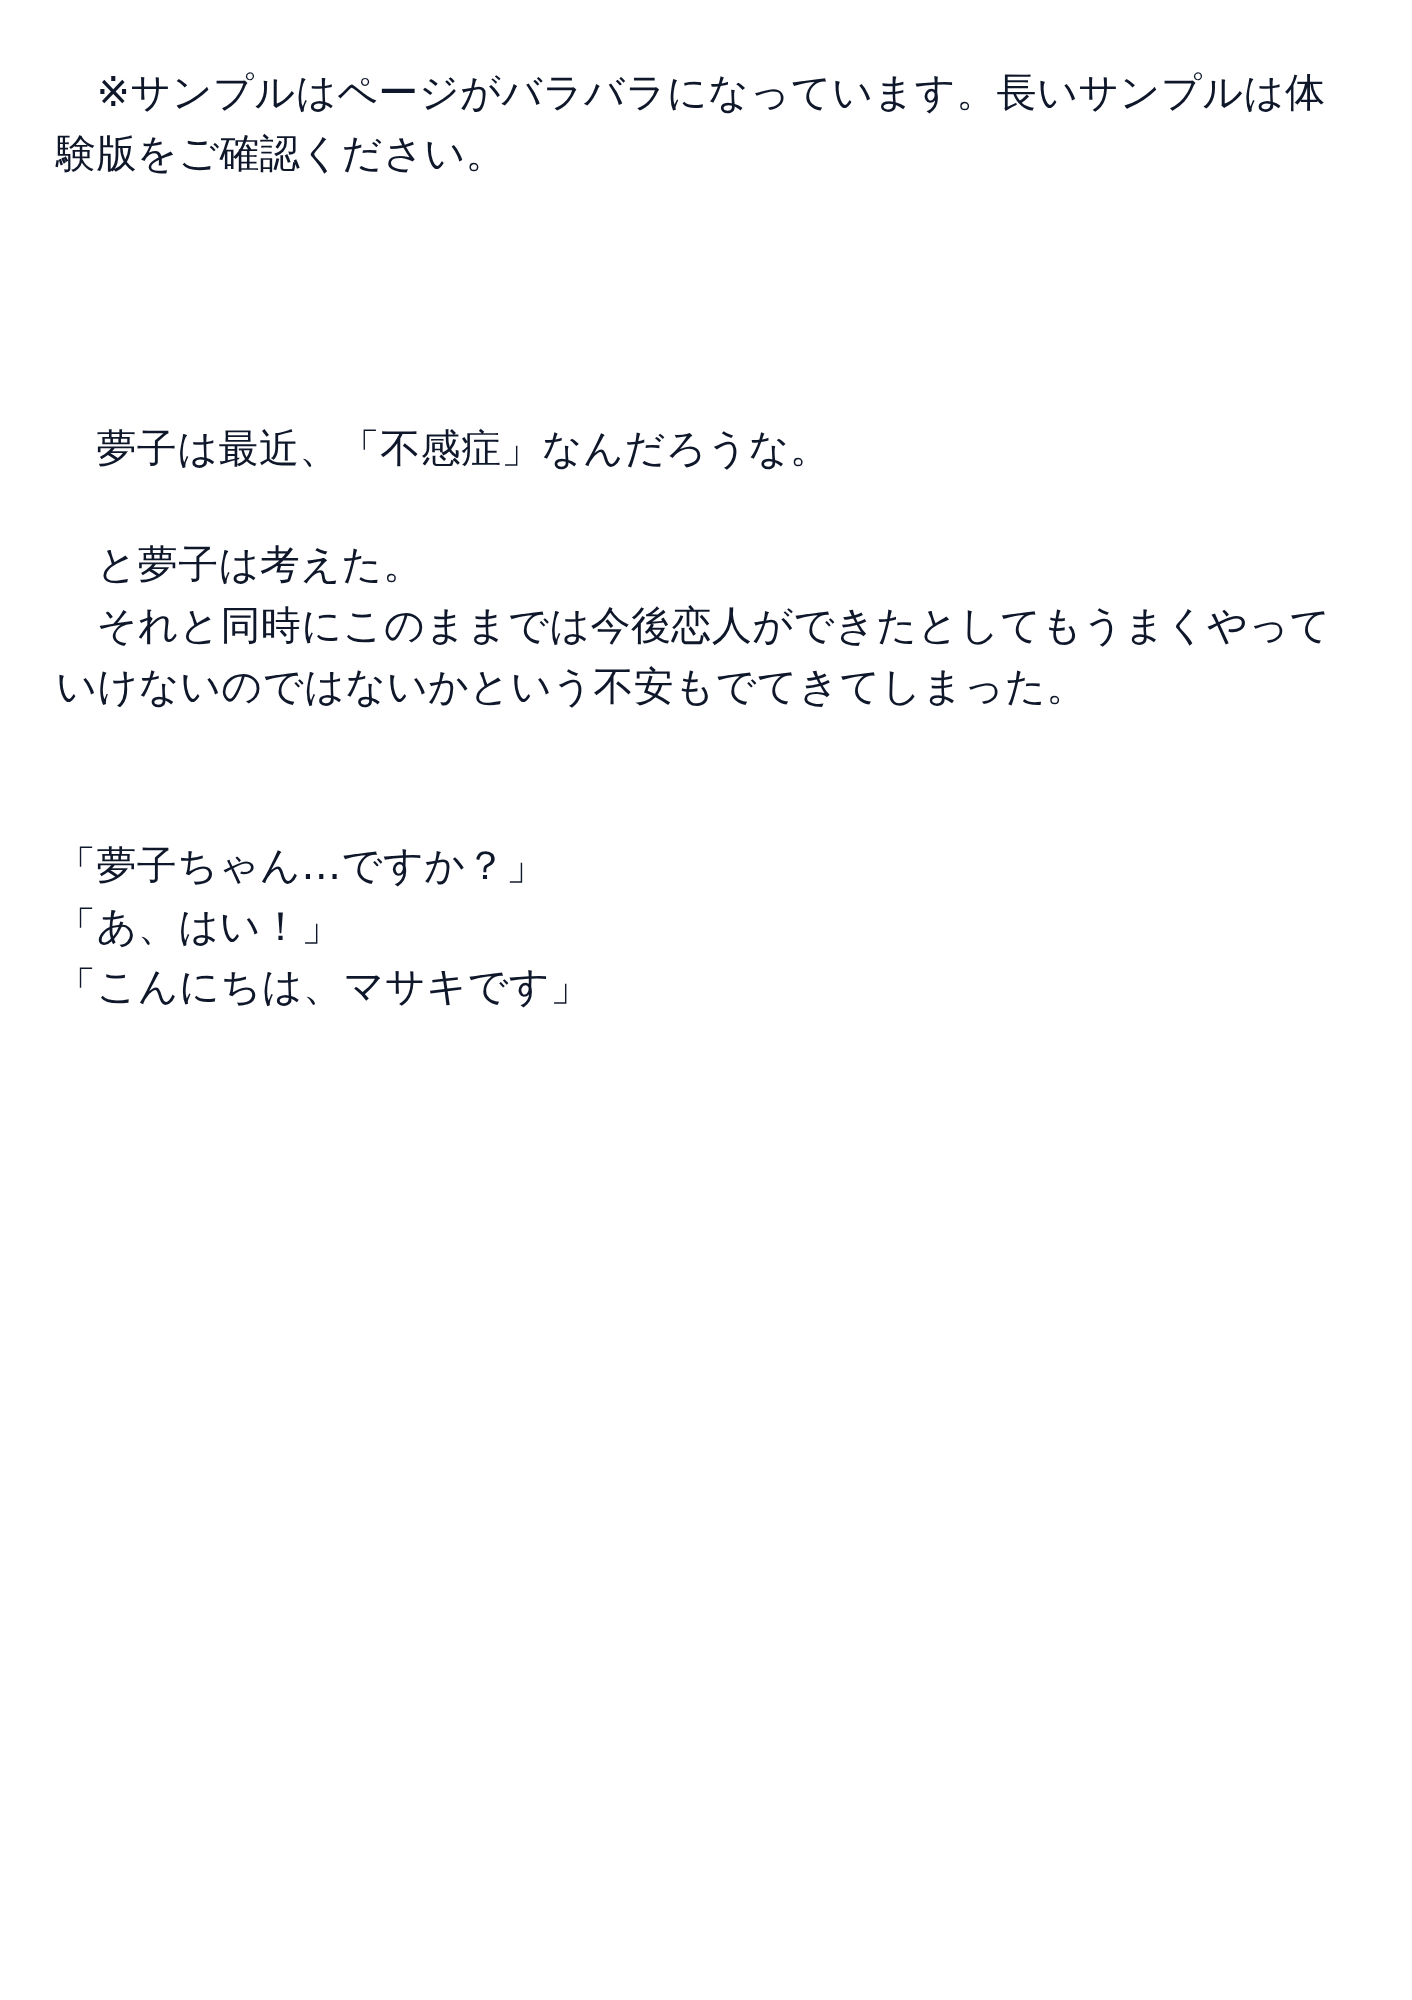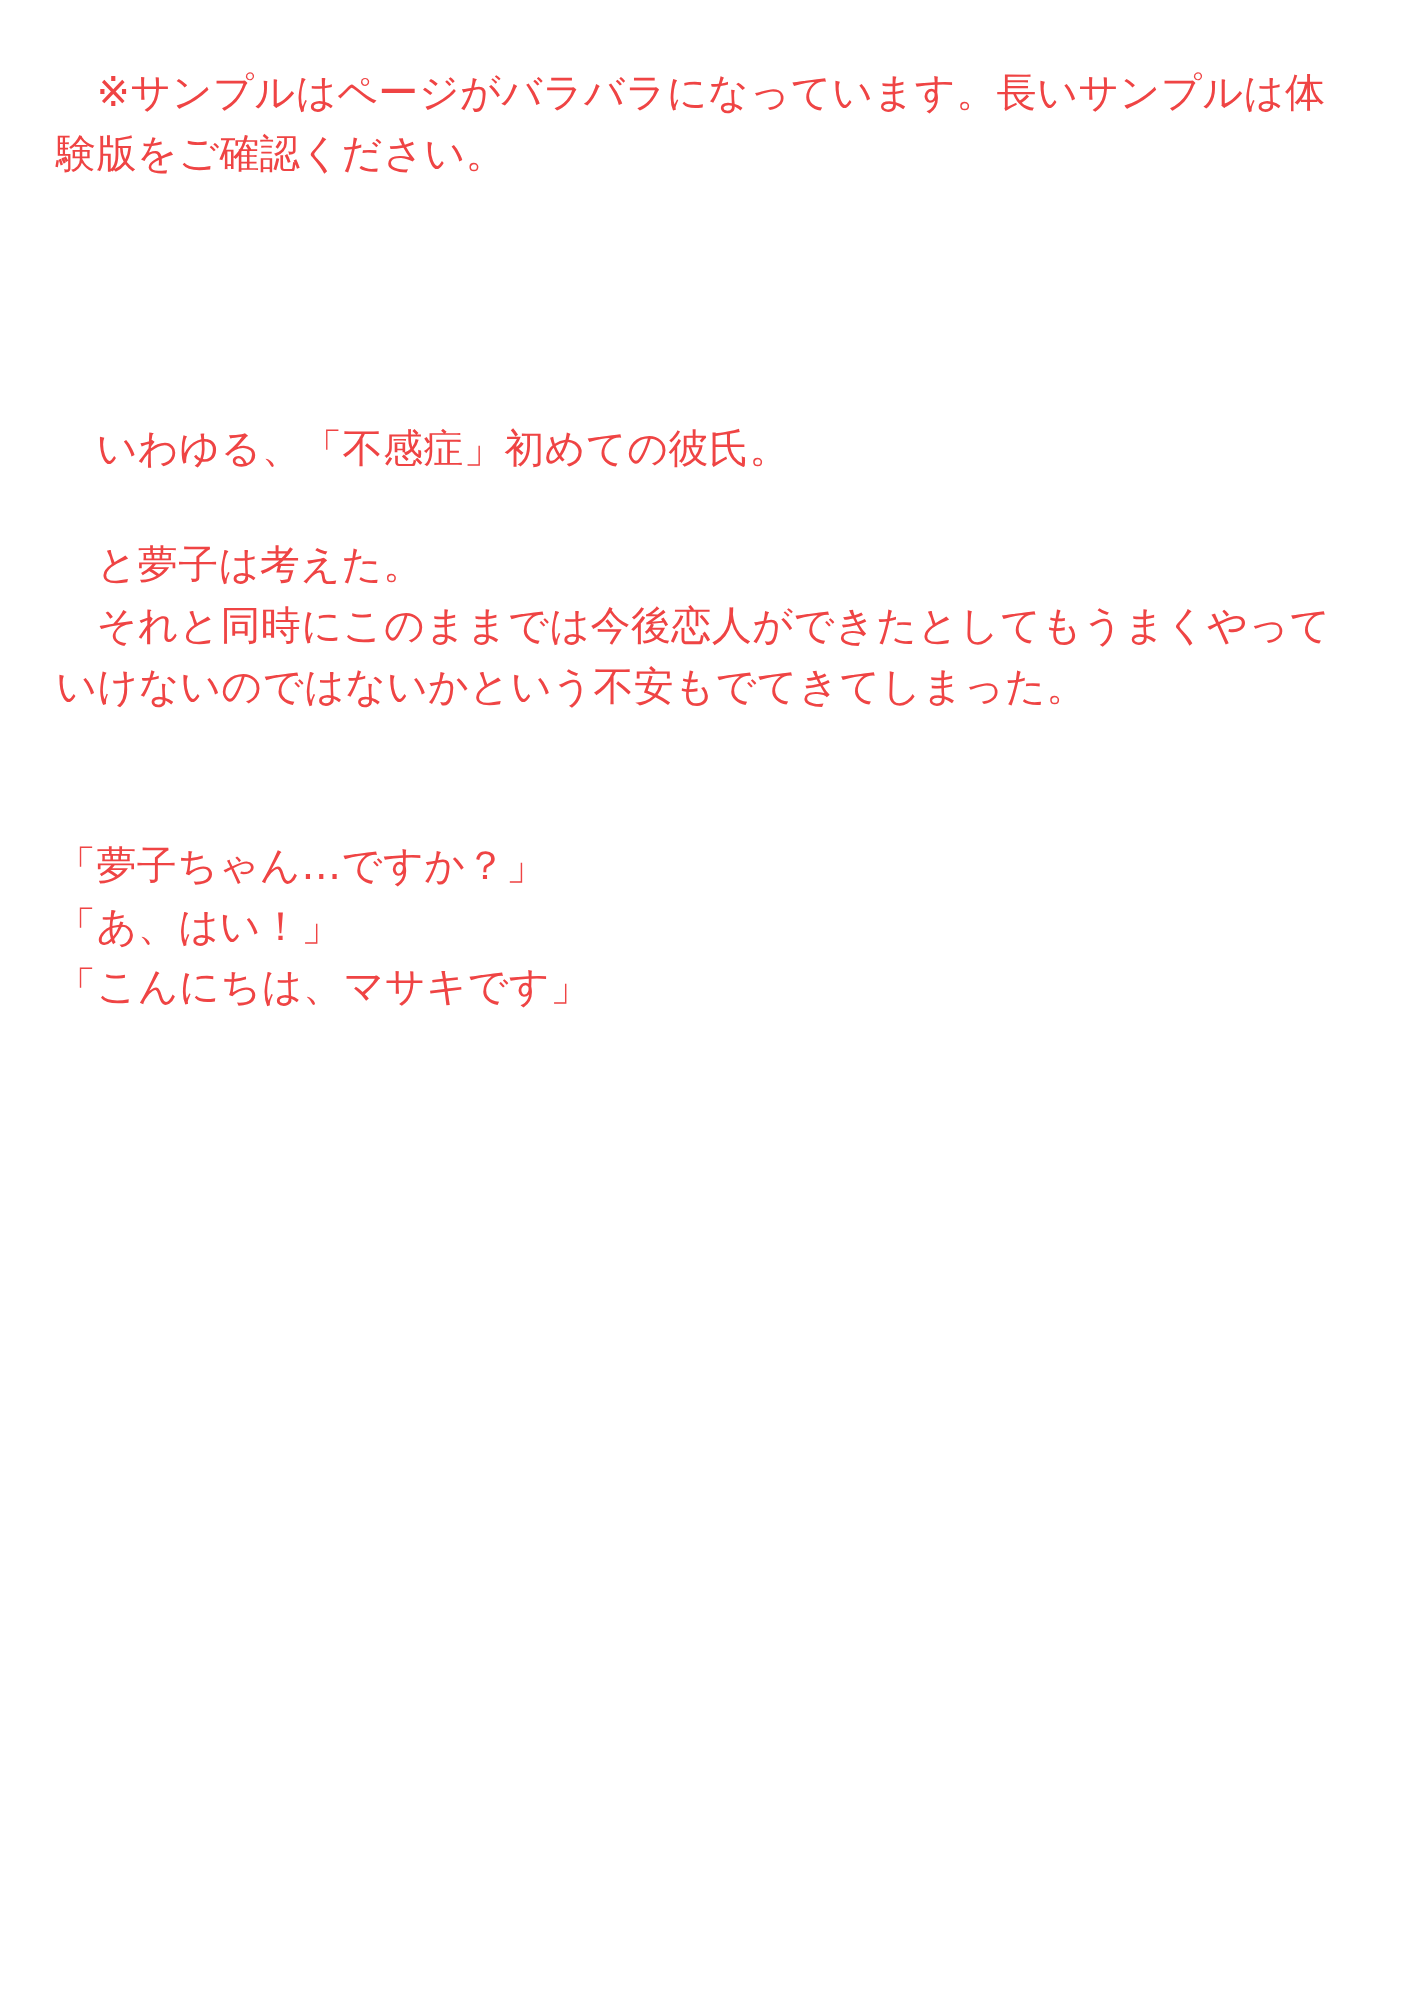--- a/index.html
+++ b/index.html
@@ -18,21 +18,21 @@
     position: relative;
     width: 1412px;
     height: 2000px;
     box-sizing: border-box;
     padding: 62px 56px 0 56px;
   }
   .block {
     font-size: 40px;
     line-height: 1.52;
     letter-spacing: 0.01em;
-    color: #ef4444;
+    color: #0f172a;
     text-align: left;
     white-space: pre-wrap;
     word-break: break-all;
   }
   .notice {
     margin: 0;
   }
   .gap-lg {
     height: 178px;
   }
@@ -51,21 +51,21 @@
 
 <div class="page">
 
   <div class="block notice">　※サンプルはページがバラバラになっています。長いサンプルは体験版をご確認ください。</div>
 
   <div class="gap-lg"></div>
 
 
   <div class="gap-md"></div>
 
-  <div class="block para">　いわゆる、「不感症」初めての彼氏。</div>
+  <div class="block para">　夢子は最近、「不感症」なんだろうな。</div>
 
   <div class="gap-md"></div>
 
   <div class="block para">　と夢子は考えた。
 　それと同時にこのままでは今後恋人ができたとしてもうまくやっていけないのではないかという不安もでてきてしまった。</div>
 
   <div class="gap-xl"></div>
 
   <div class="block para">「夢子ちゃん…ですか？」
 「あ、はい！」

